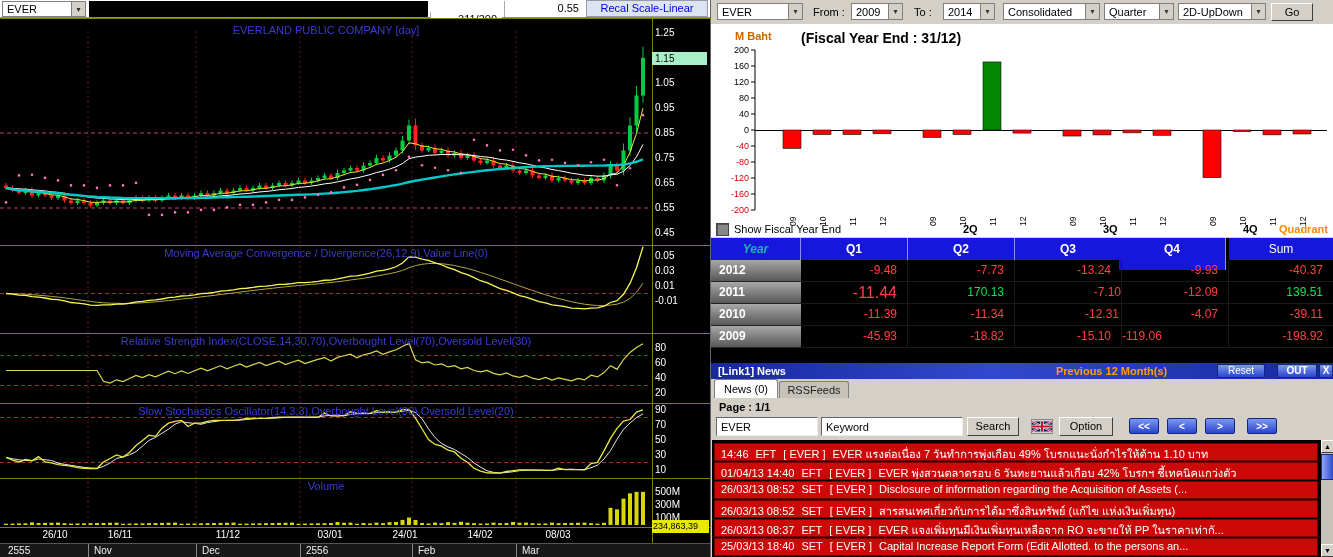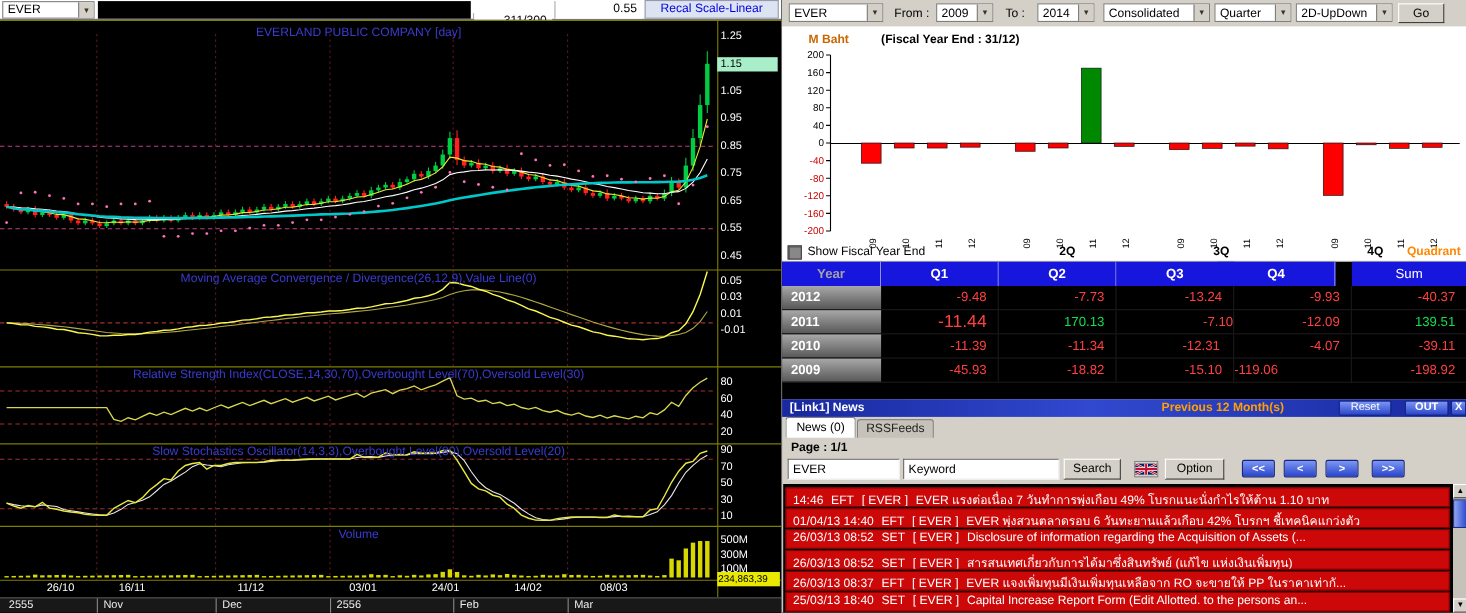--- a/index.html
+++ b/index.html
@@ -565,38 +565,38 @@
         <rect x="162" y="106" width="18" height="3.7920000000000003" fill="#ff0000" stroke="#111" stroke-width="0.6"></rect>
         <text x="175" y="202" font-size="8.5" fill="#000" text-anchor="start" transform="rotate(-90 175 202)">12</text>
         <rect x="302" y="106" width="18" height="3.0920000000000005" fill="#ff0000" stroke="#111" stroke-width="0.6"></rect>
         <text x="315" y="202" font-size="8.5" fill="#000" text-anchor="start" transform="rotate(-90 315 202)">12</text>
         <rect x="442" y="106" width="18" height="5.296" fill="#ff0000" stroke="#111" stroke-width="0.6"></rect>
         <text x="455" y="202" font-size="8.5" fill="#000" text-anchor="start" transform="rotate(-90 455 202)">12</text>
         <rect x="582" y="106" width="18" height="3.972" fill="#ff0000" stroke="#111" stroke-width="0.6"></rect>
         <text x="595" y="202" font-size="8.5" fill="#000" text-anchor="start" transform="rotate(-90 595 202)">12</text>
       </svg>
     <span style="position:absolute;left:24px;top:6px;font-weight:bold;font-size:11px;color:#cc6600;">M Baht</span>
-    <span style="position:absolute;left:90px;top:6px;font-weight:bold;font-size:11px;color:#000;">(Fiscal Year End : 31/12)</span>
+    <span style="position:absolute;left:90px;top:6px;font-weight:bold;font-size:14px;color:#000;">(Fiscal Year End : 31/12)</span>
   </div>
 
   <span style="position:absolute;left:5px;top:223px;width:13px;height:13px;background:#888;border:1px solid #444;box-shadow:inset 1px 1px 0 #555;"></span>
   <span style="position:absolute;left:23px;top:223px;font-size:11px;color:#000;">Show Fiscal Year End</span>
   <div id="qrow" style="position:absolute;left:0;top:222px;width:623px;height:15px;">
       <div style="position: absolute; left: 252px; top: 1px; font-size: 11px; font-weight: bold; color: rgb(0, 0, 0);">2Q</div>
       <div style="position: absolute; left: 392px; top: 1px; font-size: 11px; font-weight: bold; color: rgb(0, 0, 0);">3Q</div>
       <div style="position: absolute; left: 532px; top: 1px; font-size: 11px; font-weight: bold; color: rgb(0, 0, 0);">4Q</div>
       <div style="position: absolute; left: 568px; top: 1px; font-size: 11px; font-weight: bold; color: rgb(255, 136, 0);">Quadrant</div>
     </div>
 
   <div id="fintable" style="position:absolute;left:0;top:238px;width:623px;height:125px;background:#000;">
-      <div style="position: absolute; left: 0px; top: 0px; width: 90px; height: 22px; background: rgb(22, 22, 221); color: #a3a3a3; font-weight: bold; font-size: 12px; text-align: center; line-height: 22px; border-right: 1px solid rgb(143, 143, 255);">Year</div>
+      <div style="position: absolute; left: 0px; top: 0px; width: 90px; height: 22px; background: rgb(22, 22, 221); color: #14b8a6; font-weight: bold; font-size: 12px; text-align: center; line-height: 22px; border-right: 1px solid rgb(143, 143, 255); font-style: italic;">Year</div>
       <div style="position: absolute; left: 90px; top: 0px; width: 107px; height: 22px; background: rgb(22, 22, 221); color: rgb(255, 255, 255); font-weight: bold; font-size: 12px; text-align: center; line-height: 22px; border-right: 1px solid rgb(143, 143, 255);">Q1</div>
       <div style="position: absolute; left: 197px; top: 0px; width: 107px; height: 22px; background: rgb(22, 22, 221); color: rgb(255, 255, 255); font-weight: bold; font-size: 12px; text-align: center; line-height: 22px; border-right: 1px solid rgb(143, 143, 255);">Q2</div>
       <div style="position: absolute; left: 304px; top: 0px; width: 107px; height: 22px; background: rgb(22, 22, 221); color: rgb(255, 255, 255); font-weight: bold; font-size: 12px; text-align: center; line-height: 22px; border-right: 1px solid rgb(143, 143, 255);">Q3</div>
-      <div style="position: absolute; left: 396px; top: 0px; width: 107px; height: 22px; background: rgb(22, 22, 221); color: rgb(255, 255, 255); font-weight: bold; font-size: 12px; text-align: center; line-height: 22px; border-right: 1px solid rgb(143, 143, 255);">Q4</div>
+      <div style="position: absolute; left: 408px; top: 0px; width: 107px; height: 32px; background: rgb(22, 22, 221); color: rgb(255, 255, 255); font-weight: bold; font-size: 12px; text-align: center; line-height: 22px; border-right: 1px solid rgb(143, 143, 255);">Q4</div>
       <div style="position: absolute; left: 518px; top: 0px; width: 105px; height: 22px; background: rgb(22, 22, 221); color: rgb(255, 255, 255); font-weight: normal; font-size: 12px; text-align: center; line-height: 22px; border-right: 1px solid rgb(143, 143, 255);">Sum</div>
       <div style="position: absolute; left: 0px; top: 22px; width: 623px; height: 22px;">
         <div style="position: absolute; left: 0px; top: 0px; width: 90px; height: 22px; background: linear-gradient(rgb(168, 168, 168), rgb(88, 88, 88)); color: rgb(255, 255, 255); font-weight: bold; font-size: 12px; line-height: 21px; padding-left: 8px; border-bottom: 1px solid rgb(34, 34, 34);">2012</div>
         <div style="position: absolute; left: 90px; top: 0px; width: 107px; height: 22px; color: rgb(255, 64, 64); font-size: 12px; text-align: right; line-height: 21px; padding-right: 10px; border-bottom: 1px solid rgb(26, 26, 26); border-right: 1px solid rgb(26, 26, 26);">-9.48</div>
         <div style="position: absolute; left: 197px; top: 0px; width: 107px; height: 22px; color: rgb(255, 64, 64); font-size: 12px; text-align: right; line-height: 21px; padding-right: 10px; border-bottom: 1px solid rgb(26, 26, 26); border-right: 1px solid rgb(26, 26, 26);">-7.73</div>
         <div style="position: absolute; left: 304px; top: 0px; width: 107px; height: 22px; color: rgb(255, 64, 64); font-size: 12px; text-align: right; line-height: 21px; padding-right: 10px; border-bottom: 1px solid rgb(26, 26, 26); border-right: 1px solid rgb(26, 26, 26);">-13.24</div>
         <div style="position: absolute; left: 411px; top: 0px; width: 107px; height: 22px; color: rgb(255, 64, 64); font-size: 12px; text-align: right; line-height: 21px; padding-right: 10px; border-bottom: 1px solid rgb(26, 26, 26); border-right: 1px solid rgb(26, 26, 26);">-9.93</div>
         <div style="position: absolute; left: 518px; top: 0px; width: 105px; height: 22px; color: rgb(255, 64, 64); font-size: 12px; text-align: right; line-height: 21px; padding-right: 10px; border-bottom: 1px solid rgb(26, 26, 26); border-right: 1px solid rgb(26, 26, 26);">-40.37</div>
       </div>
       <div style="position: absolute; left: 0px; top: 44px; width: 623px; height: 22px;">
@@ -604,21 +604,21 @@
         <div style="position: absolute; left: 90px; top: 0px; width: 107px; height: 22px; color: rgb(255, 64, 64); font-size: 16px; text-align: right; line-height: 21px; padding-right: 10px; border-bottom: 1px solid rgb(26, 26, 26); border-right: 1px solid rgb(26, 26, 26);">-11.44</div>
         <div style="position: absolute; left: 197px; top: 0px; width: 107px; height: 22px; color: rgb(16, 224, 80); font-size: 12px; text-align: right; line-height: 21px; padding-right: 10px; border-bottom: 1px solid rgb(26, 26, 26); border-right: 1px solid rgb(26, 26, 26);">170.13</div>
         <div style="position: absolute; left: 304px; top: 0px; width: 107px; height: 22px; color: rgb(255, 64, 64); font-size: 12px; text-align: right; line-height: 21px; border-bottom: 1px solid rgb(26, 26, 26); border-right: 1px solid rgb(26, 26, 26);">-7.10</div>
         <div style="position: absolute; left: 411px; top: 0px; width: 107px; height: 22px; color: rgb(255, 64, 64); font-size: 12px; text-align: right; line-height: 21px; padding-right: 10px; border-bottom: 1px solid rgb(26, 26, 26); border-right: 1px solid rgb(26, 26, 26);">-12.09</div>
         <div style="position: absolute; left: 518px; top: 0px; width: 105px; height: 22px; color: rgb(16, 224, 80); font-size: 12px; text-align: right; line-height: 21px; padding-right: 10px; border-bottom: 1px solid rgb(26, 26, 26); border-right: 1px solid rgb(26, 26, 26);">139.51</div>
       </div>
       <div style="position: absolute; left: 0px; top: 66px; width: 623px; height: 22px;">
         <div style="position: absolute; left: 0px; top: 0px; width: 90px; height: 22px; background: linear-gradient(rgb(168, 168, 168), rgb(88, 88, 88)); color: rgb(255, 255, 255); font-weight: bold; font-size: 12px; line-height: 21px; padding-left: 8px; border-bottom: 1px solid rgb(34, 34, 34);">2010</div>
         <div style="position: absolute; left: 90px; top: 0px; width: 107px; height: 22px; color: rgb(255, 64, 64); font-size: 12px; text-align: right; line-height: 21px; padding-right: 10px; border-bottom: 1px solid rgb(26, 26, 26); border-right: 1px solid rgb(26, 26, 26);">-11.39</div>
         <div style="position: absolute; left: 197px; top: 0px; width: 107px; height: 22px; color: rgb(255, 64, 64); font-size: 12px; text-align: right; line-height: 21px; padding-right: 10px; border-bottom: 1px solid rgb(26, 26, 26); border-right: 1px solid rgb(26, 26, 26);">-11.34</div>
-        <div style="position: absolute; left: 304px; top: 0px; width: 107px; height: 22px; color: rgb(255, 64, 64); font-size: 12px; text-align: right; line-height: 21px; padding-right: 12px; border-bottom: 1px solid rgb(26, 26, 26); border-right: 1px solid rgb(26, 26, 26);">-12.31</div>
+        <div style="position: absolute; left: 304px; top: 0px; width: 107px; height: 22px; color: rgb(255, 64, 64); font-size: 12px; text-align: right; line-height: 21px; padding-right: 2px; border-bottom: 1px solid rgb(26, 26, 26); border-right: 1px solid rgb(26, 26, 26);">-12.31</div>
         <div style="position: absolute; left: 411px; top: 0px; width: 107px; height: 22px; color: rgb(255, 64, 64); font-size: 12px; text-align: right; line-height: 21px; padding-right: 10px; border-bottom: 1px solid rgb(26, 26, 26); border-right: 1px solid rgb(26, 26, 26);">-4.07</div>
         <div style="position: absolute; left: 518px; top: 0px; width: 105px; height: 22px; color: rgb(255, 64, 64); font-size: 12px; text-align: right; line-height: 21px; padding-right: 10px; border-bottom: 1px solid rgb(26, 26, 26); border-right: 1px solid rgb(26, 26, 26);">-39.11</div>
       </div>
       <div style="position: absolute; left: 0px; top: 88px; width: 623px; height: 22px;">
         <div style="position: absolute; left: 0px; top: 0px; width: 90px; height: 22px; background: linear-gradient(rgb(168, 168, 168), rgb(88, 88, 88)); color: rgb(255, 255, 255); font-weight: bold; font-size: 12px; line-height: 21px; padding-left: 8px; border-bottom: 1px solid rgb(34, 34, 34);">2009</div>
         <div style="position: absolute; left: 90px; top: 0px; width: 107px; height: 22px; color: rgb(255, 64, 64); font-size: 12px; text-align: right; line-height: 21px; padding-right: 10px; border-bottom: 1px solid rgb(26, 26, 26); border-right: 1px solid rgb(26, 26, 26);">-45.93</div>
         <div style="position: absolute; left: 197px; top: 0px; width: 107px; height: 22px; color: rgb(255, 64, 64); font-size: 12px; text-align: right; line-height: 21px; padding-right: 10px; border-bottom: 1px solid rgb(26, 26, 26); border-right: 1px solid rgb(26, 26, 26);">-18.82</div>
         <div style="position: absolute; left: 304px; top: 0px; width: 107px; height: 22px; color: rgb(255, 64, 64); font-size: 12px; text-align: right; line-height: 21px; padding-right: 10px; border-bottom: 1px solid rgb(26, 26, 26); border-right: 1px solid rgb(26, 26, 26);">-15.10</div>
         <div style="position: absolute; left: 411px; top: 0px; width: 107px; height: 22px; color: rgb(255, 64, 64); font-size: 12px; line-height: 21px; padding-right: 4px; border-bottom: 1px solid rgb(26, 26, 26); border-right: 1px solid rgb(26, 26, 26);">-119.06</div>
         <div style="position: absolute; left: 518px; top: 0px; width: 105px; height: 22px; color: rgb(255, 64, 64); font-size: 12px; text-align: right; line-height: 21px; padding-right: 10px; border-bottom: 1px solid rgb(26, 26, 26); border-right: 1px solid rgb(26, 26, 26);">-198.92</div>

